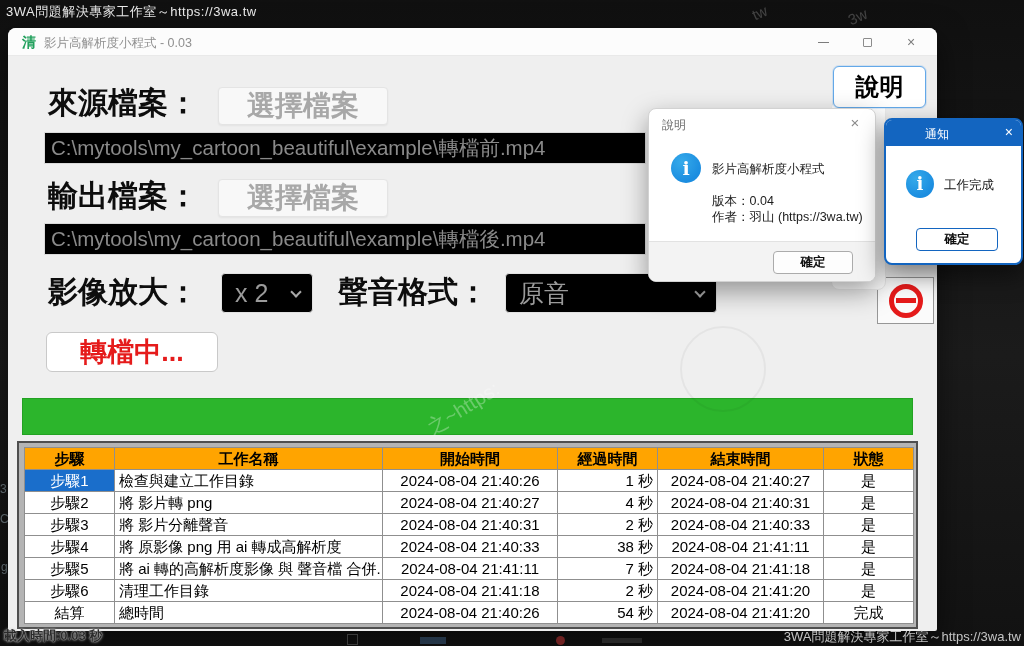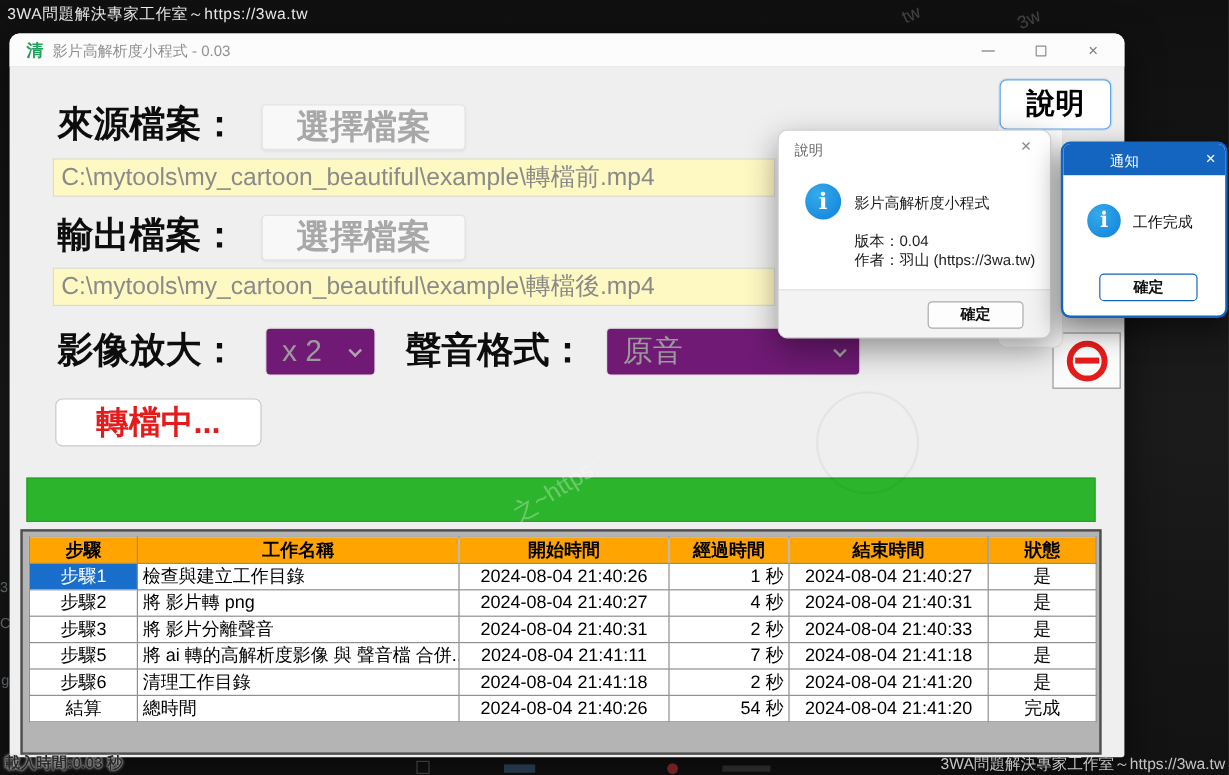--- a/index.html
+++ b/index.html
@@ -19,22 +19,22 @@
   .app-icon { position:absolute; left:14px; top:6px; font-size:14px; font-weight:700; color:#21a05c; }
   .title-text { position:absolute; left:36px; top:7px; font-size:12.5px; color:#8f8f8f; }
   .win-controls { position:absolute; right:4px; top:0; height:28px; display:flex; }
   .win-btn { width:44px; height:28px; display:flex; align-items:center; justify-content:center; color:#7c7c7c; }
   .ico-min { width:11px; height:1px; background:#7c7c7c; }
   .ico-max { width:9px; height:9px; border:1px solid #8c8c8c; border-radius:1px; }
   .ico-close { font-size:14px; color:#7c7c7c; line-height:1; }
 
   .fld-label { position:absolute; font-size:30px; font-weight:800; color:#0d0d0d; white-space:nowrap; }
   .choose-btn { position:absolute; width:170px; height:38px; background:#f8f8f8; border:1px solid #e4e4e4; border-radius:4px; color:#a8a8a8; font-size:28px; font-weight:700; text-align:center; line-height:36px; box-shadow:0 1px 2px rgba(0,0,0,.05); }
-  .path-input { position:absolute; width:602px; height:32px; background:#fef9c3; border:1px solid #dadada; color:#8a8a8a; font-size:20.5px; line-height:30px; padding-left:6px; white-space:nowrap; overflow:hidden; }
-  .dropdown { position:absolute; height:40px; background:#701a75; border:1px solid #e2e2e2; border-radius:4px; color:#9b9b9b; font-size:25px; line-height:38px; padding-left:13px; }
+  .path-input { position:absolute; width:602px; height:32px; background:#000000; border:1px solid #dadada; color:#8a8a8a; font-size:20.5px; line-height:30px; padding-left:6px; white-space:nowrap; overflow:hidden; }
+  .dropdown { position:absolute; height:40px; background:#000000; border:1px solid #e2e2e2; border-radius:4px; color:#9b9b9b; font-size:25px; line-height:38px; padding-left:13px; }
   .chev { position:absolute; right:12px; top:14px; width:8px; height:8px; border-right:2px solid #a9a9a9; border-bottom:2px solid #a9a9a9; transform:rotate(45deg); }
   .help-btn { position:absolute; left:825px; top:38px; width:93px; height:42px; background:#ffffff; border:1px solid #63a8e8; border-radius:6px; font-size:24px; font-weight:700; color:#000; text-align:center; line-height:40px; box-shadow:0 0 0 1px rgba(120,180,240,.25); z-index:6; }
   .mystery-panel { position:absolute; left:823px; top:72px; width:55px; height:190px; background:#fff; border-radius:8px; border:1px solid #ececec; z-index:5; }
   .mystery-panel .chev { right:20px; top:14px; }
   .stop-box { position:absolute; left:869px; top:249px; width:57px; height:47px; background:#fbfbfb; border:1px solid #979797; display:flex; align-items:center; justify-content:center; z-index:4; }
   .stop-icon { position:relative; width:34px; height:34px; border:5px solid var(--status-red,#e51b1b); border-radius:50%; }
   .stop-icon::after { content:""; position:absolute; left:2px; right:2px; top:50%; margin-top:-2.5px; height:5px; background:var(--status-red,#e51b1b); }
 
   .convert-btn { position:absolute; left:38px; top:304px; width:172px; height:40px; background:#fff; border:1px solid #c9c9c9; border-radius:6px; color:var(--status-red,#e51b1b); font-size:27px; font-weight:800; text-align:center; line-height:38px; }
   .status-text { position:absolute; left:224px; top:304px; height:40px; line-height:40px; font-size:30px; font-weight:800; color:#0a0a0a; white-space:nowrap; }
@@ -185,20 +185,28 @@
 
             <tr>
               <td class="c-step">步驟3</td>
               <td class="c-name">將 影片分離聲音</td>
               <td class="c-start">2024-08-04 21:40:31</td>
               <td class="c-elapsed">2 秒</td>
               <td class="c-end">2024-08-04 21:40:33</td>
               <td class="c-status">是</td>
             </tr>
 
+            <tr>
+              <td class="c-step">步驟4</td>
+              <td class="c-name">將 原影像 png 用 ai 轉成高解析度</td>
+              <td class="c-start">2024-08-04 21:40:33</td>
+              <td class="c-elapsed">38 秒</td>
+              <td class="c-end">2024-08-04 21:41:11</td>
+              <td class="c-status">是</td>
+            </tr>
 
             <tr>
               <td class="c-step">步驟5</td>
               <td class="c-name">將 ai 轉的高解析度影像 與 聲音檔 合併...</td>
               <td class="c-start">2024-08-04 21:41:11</td>
               <td class="c-elapsed">7 秒</td>
               <td class="c-end">2024-08-04 21:41:18</td>
               <td class="c-status">是</td>
             </tr>
 

